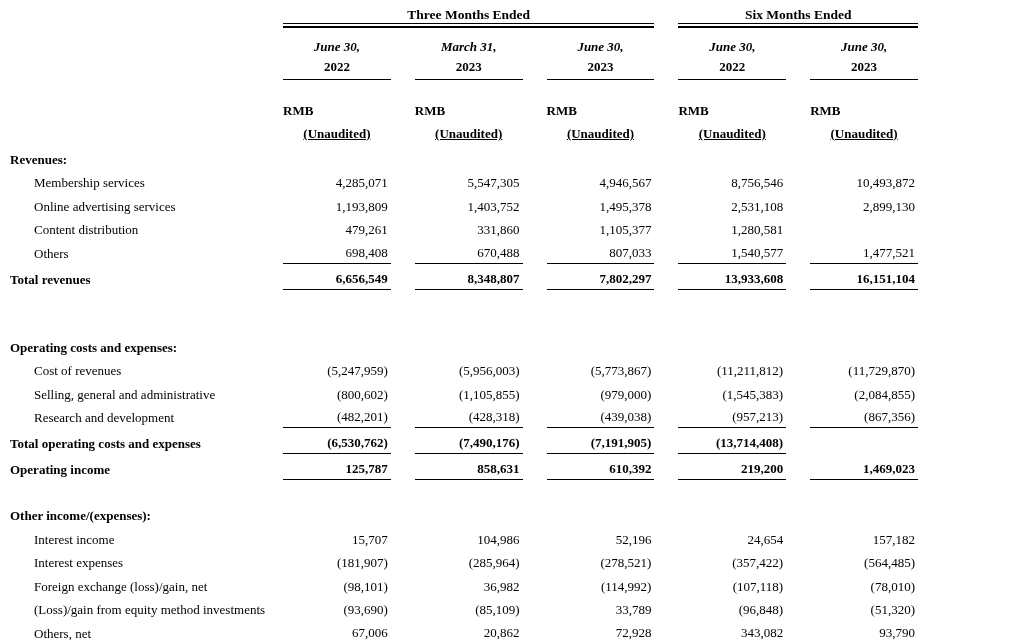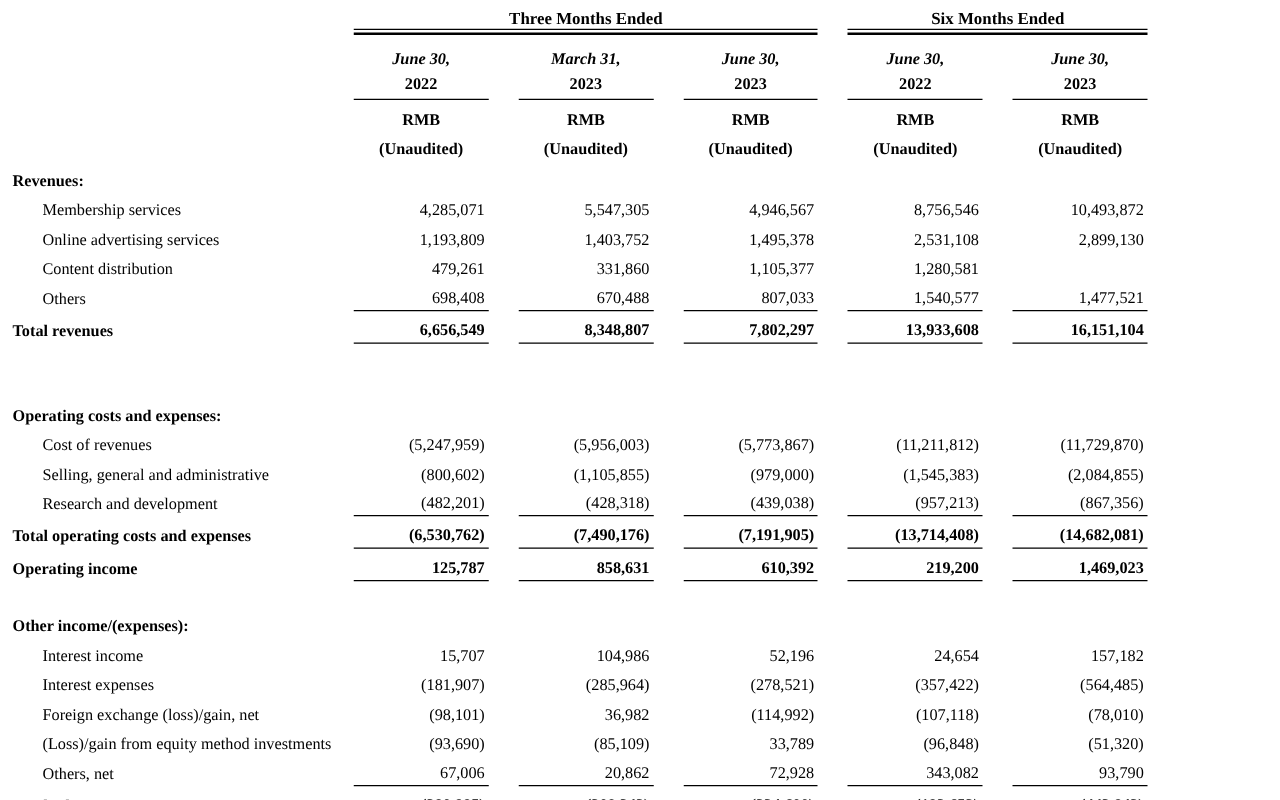--- a/index.html
+++ b/index.html
@@ -30,22 +30,22 @@
   .gtxt {
     text-align: center; font-weight: bold; font-size: 13.5px;
     border-bottom: 1px solid #000; line-height: 17px;
   }
   .nbox { margin-left: 24px; }
   .hdr-d1 { text-align: center; font-weight: bold; line-height: 20px; padding-top: 9px; font-style: italic; }
   .hdr-d2 {
     text-align: center; font-weight: bold; line-height: 19px;
     border-bottom: 1.6px solid #000; padding-bottom: 3px;
   }
-  .hdr-rmb  { text-align: center; font-weight: bold; line-height: 20px; margin-top: 6px; }
-  .hdr-note { text-align: center; font-weight: bold; line-height: 20px; margin-top: 3px; }
+  .hdr-rmb  { text-align: left; font-weight: bold; line-height: 20px; margin-top: 21px; }
+  .hdr-note { text-align: center; font-weight: bold; line-height: 20px; margin-top: 3px; text-decoration: underline; }
   
   .body { margin-top: 2px; }
   .row.item, .row.section { height: 23.6px; }
   .row.total { height: 26px; }
   .spacer { height: 22px; }
   .lbl { line-height: 16px; padding-bottom: 2px; white-space: nowrap; }
   .section .lbl { font-weight: bold; }
   .item .lbl { padding-left: 24px; }
   .total .lbl { font-weight: bold; }
   .num { text-align: right; padding: 0 3px 2px 0; line-height: 16px; }
@@ -316,23 +316,20 @@
         </div>
         <div class="cell">
           <div class="nbox num line">(7,490,176)</div>
         </div>
         <div class="cell">
           <div class="nbox num line">(7,191,905)</div>
         </div>
         <div class="cell">
           <div class="nbox num line">(13,714,408)</div>
         </div>
-        <div class="cell">
-          <div class="nbox num line">(14,682,081)</div>
-        </div>
       </div>
       <div class="row total">
         <div class="lbl">Operating income</div>
         <div class="cell">
           <div class="nbox num line">125,787</div>
         </div>
         <div class="cell">
           <div class="nbox num line">858,631</div>
         </div>
         <div class="cell">

